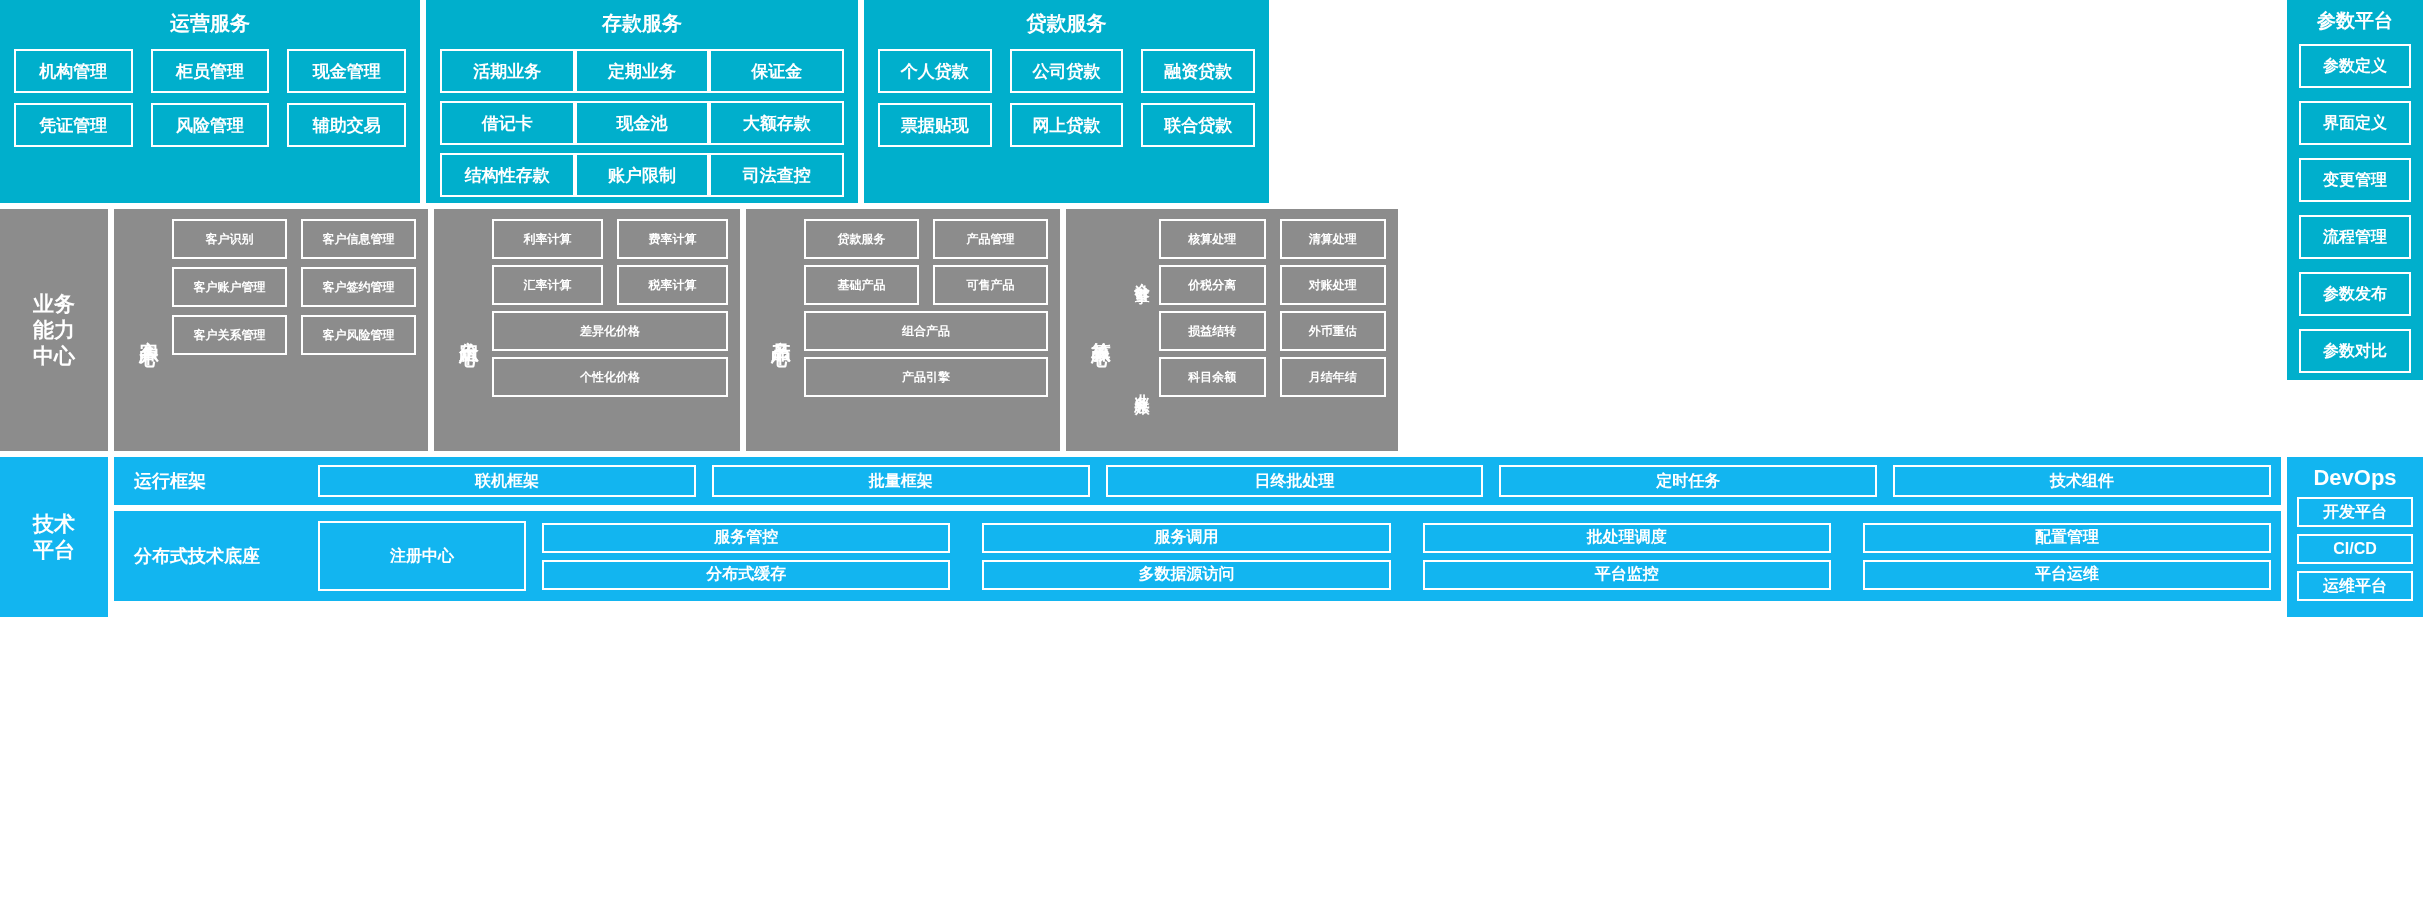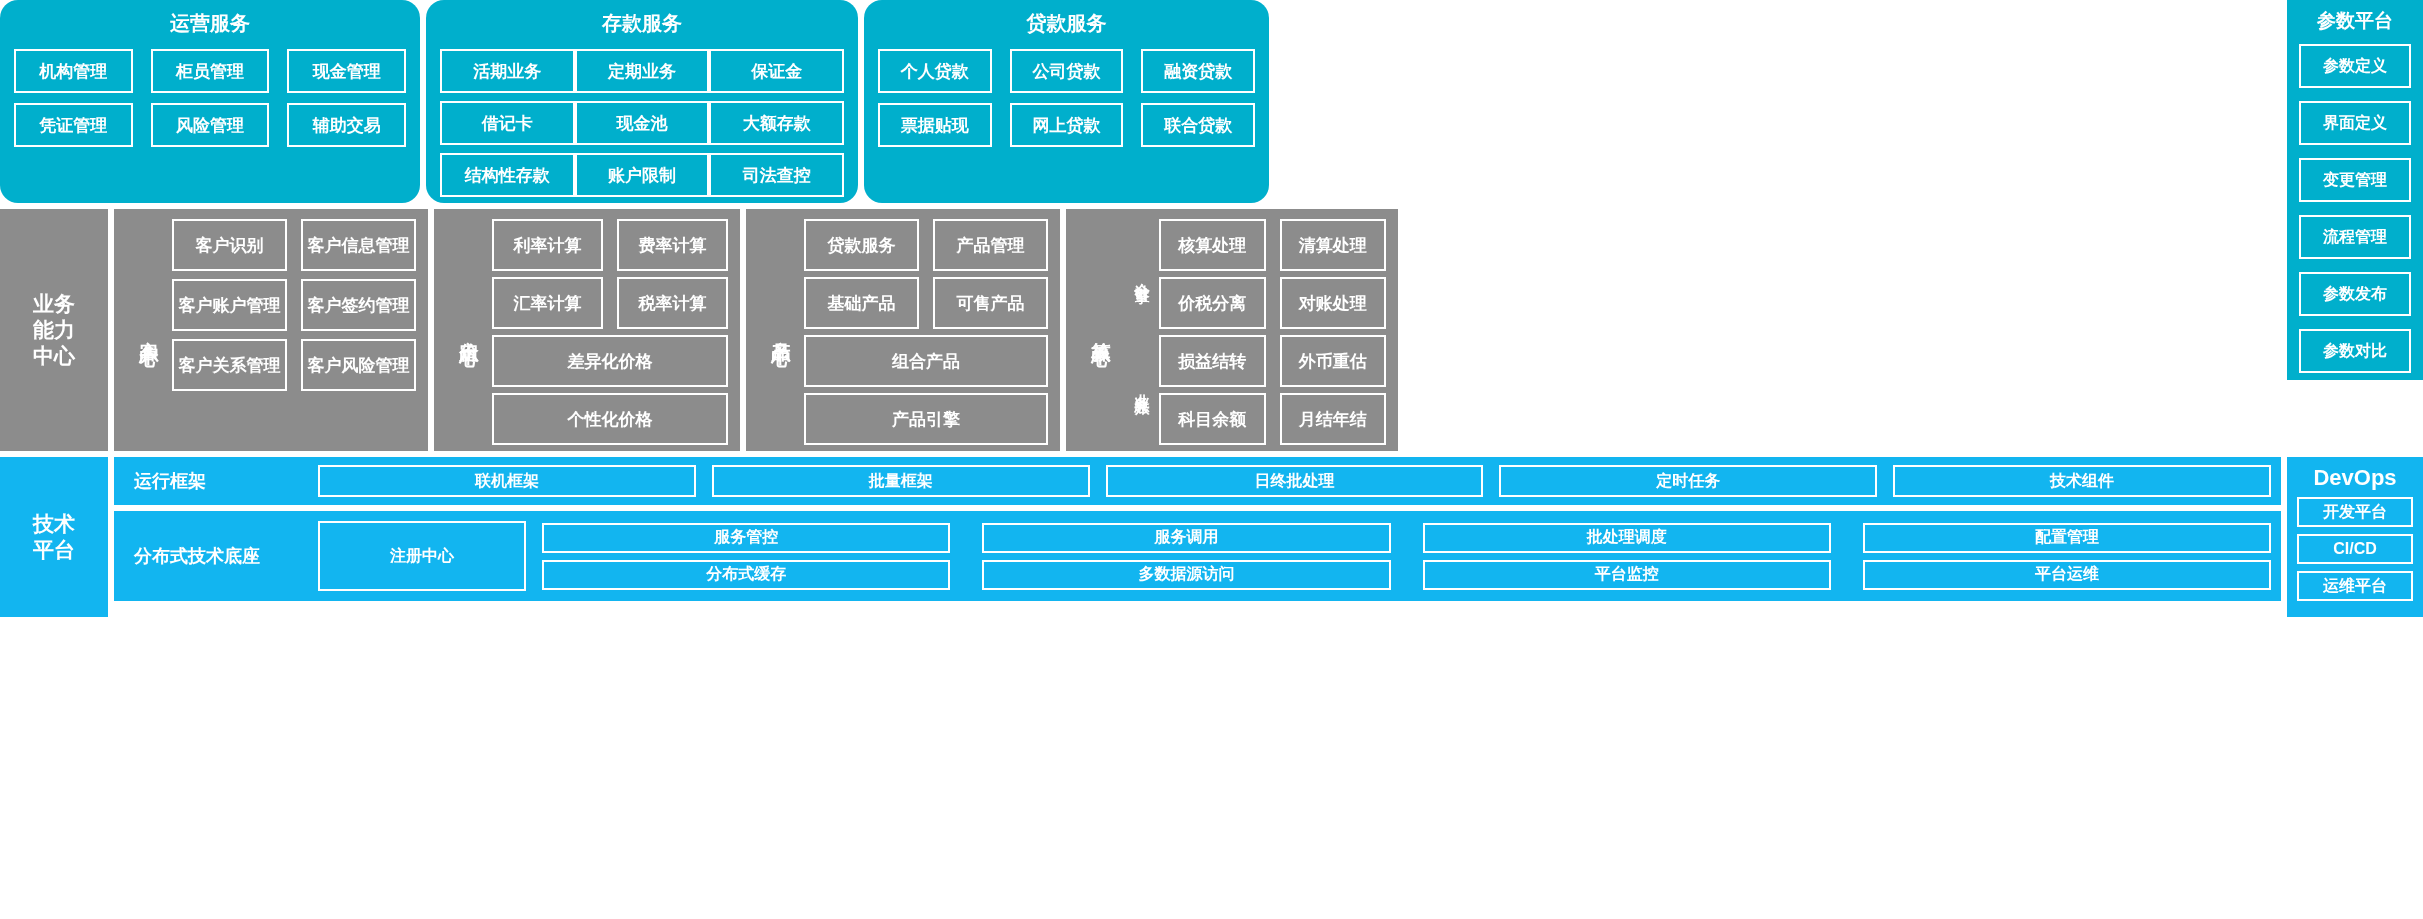--- a/index.html
+++ b/index.html
@@ -14,21 +14,21 @@
   
   .band { display: flex; gap: 6px; }
   .cyan  { background: #00AFCC; }
   .grey  { background: #8C8C8C; }
   .bright{ background: #12B5F0; }
 
   .rail { color: #fff; font-weight: bold; display: flex; align-items: center;
           justify-content: center; text-align: center; line-height: 1.25; }
   .rail-v { writing-mode: vertical-rl; text-orientation: upright; letter-spacing: 2px; }
 
-  .group { position: relative; display: flex; flex-direction: column; border-radius: 18px; }
+  .group { position: relative; display: flex; flex-direction: column; }
   .group-title { color: #fff; font-weight: bold; text-align: center; }
 
   .tile { border: 2px solid #ffffff; color: #ffffff; font-weight: bold;
           display: flex; align-items: center; justify-content: center;
           text-align: center; white-space: nowrap; }
 
   
   .row1 { height: 203px; }
   .row1 .rail { width: 108px; font-size: 21px; flex: 0 0 108px; }
   .svc { padding: 10px 14px 12px; }
@@ -52,21 +52,21 @@
 
   
   .row2 { height: 242px; }
   .row2 .rail-main { width: 108px; flex: 0 0 108px; font-size: 21px; }
 
   .ctr { display: flex; padding: 10px 12px; }
   .ctr-label { color:#fff; font-weight:bold; font-size: 19px; padding: 0 10px;
                display:flex; align-items:center; justify-content:center; }
   .ctr-body { flex: 1; display: flex; flex-direction: column; gap: 8px; }
   .ctr-body .r { display: flex; gap: 14px; }
-  .ctr-body .tile { flex: 1; height: 52px; font-size: 17px; }
+  .ctr-body .tile { flex: 1; height: 40px; font-size: 12px; }
 
   .ctr-cust   { flex: 0 0 314px; }
   .ctr-price  { flex: 0 0 306px; }
   .ctr-prod   { flex: 0 0 314px; }
   .ctr-acct   { flex: 0 0 332px; }
 
   .ctr-acct .acct-inner { flex:1; display:flex; }
   .ctr-acct .sub-labels { display:flex; flex-direction:column; justify-content:space-around;
                           padding: 0 8px; }
   .ctr-acct .sub-label { color:#fff; font-weight:bold; font-size:15px; }

